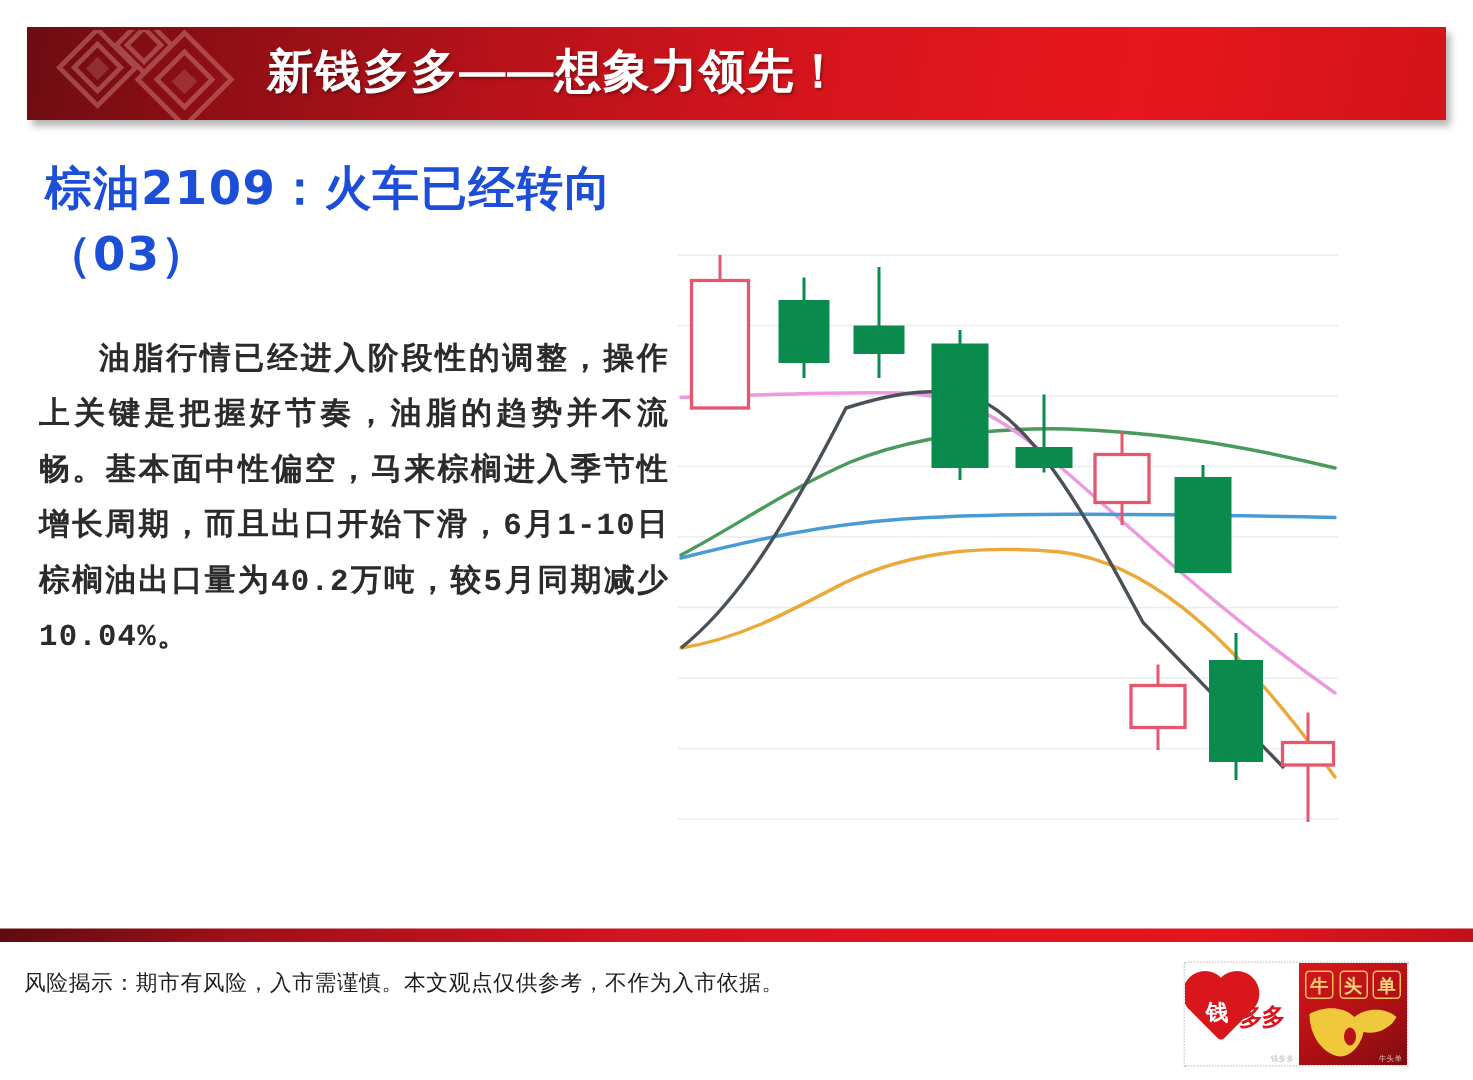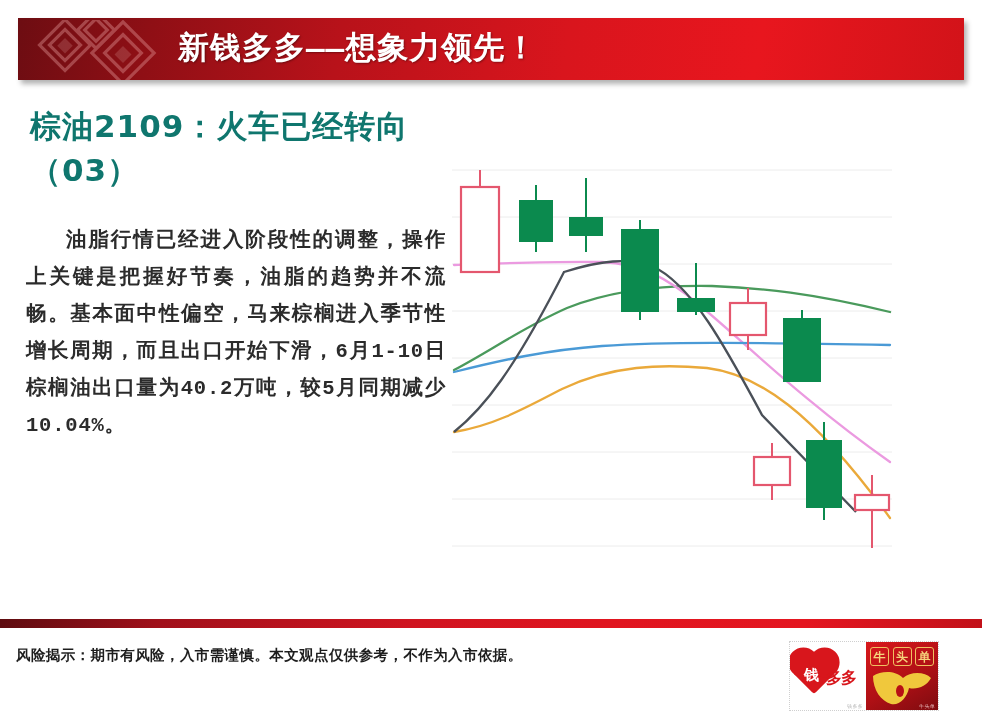--- a/index.html
+++ b/index.html
@@ -33,35 +33,35 @@
     width: 150px;
     height: 60px;
     opacity: 0.55;
   }
   #banner-title {
     position: absolute;
     left: 160px;
     top: 50%;
     transform: translateY(-52%);
     color: #ffffff;
-    font-family: Liberation Mono, monospace;
+    font-family: Liberation Sans, sans-serif;
     font-size: 31px;
     font-weight: bold;
     letter-spacing: 1px;
     white-space: nowrap;
     text-shadow: 1px 1px 2px rgba(0,0,0,0.35);
   }
 
   
   #article-title {
     position: absolute;
     left: 30px;
     top: 104px;
     width: 420px;
-    color: #0f766e;
+    color: #1d4ed8;
     font-family: "DejaVu Sans", sans-serif;
     font-size: 31px;
     font-weight: bold;
     line-height: 44px;
     letter-spacing: 1px;
   }
   #article-body {
     position: absolute;
     left: 26px;
     top: 222px;
@@ -105,21 +105,21 @@
     height: 9px;
     background: linear-gradient(90deg, #5e0c10 0%, #a0101a 16%, #d01420 42%, #e0151f 62%, #e41620 82%, #c21119 100%);
   }
   #footer-disclaimer {
     position: absolute;
     left: 16px;
     top: 646px;
     color: #1d1d1d;
     font-family: "DejaVu Sans", sans-serif;
     font-size: 14.5px;
-    font-weight: bold;
+    font-weight: normal;
     letter-spacing: 0.4px;
     white-space: nowrap;
   }
 
   
   #footer-logo {
     position: absolute;
     left: 789px;
     top: 641px;
     width: 150px;

